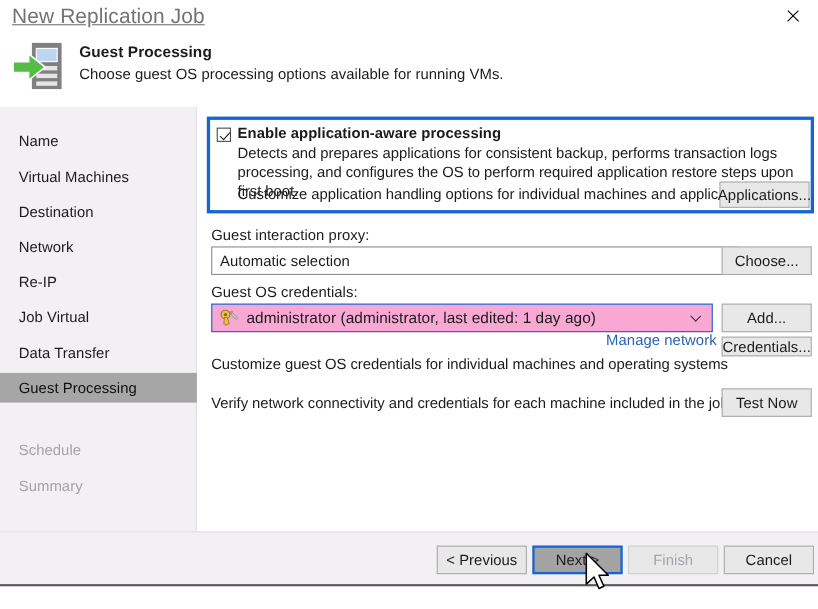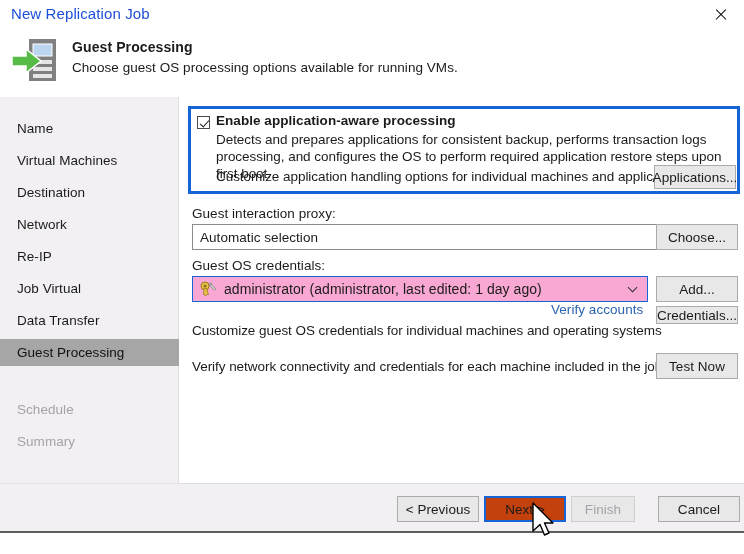--- a/index.html
+++ b/index.html
@@ -24,24 +24,25 @@
   
   .titlebar {
     position: absolute;
     left: 0; top: 0;
     width: 744px; height: 30px;
     background: #ffffff;
   }
   .titlebar-text {
     position: absolute;
     left: 11px; top: 5px;
-    font-size: 15px;
-    color: #1d4ed8;
+    font-size: 19px;
+    color: #737373;
     letter-spacing: .1px;
     white-space: nowrap;
+    text-decoration: underline;
   }
   .close-btn {
     position: absolute;
     right: 0; top: 0;
     width: 46px; height: 30px;
     display: flex;
     align-items: center;
     justify-content: center;
     cursor: default;
   }
@@ -187,21 +188,21 @@
     display: flex;
     align-items: center;
     justify-content: center;
     cursor: default;
     letter-spacing: .05px;
     padding: 0;
   }
   .btn.disabled { color: #a6a2a9; background: #e8e8e8; border-color: #cfcfcf; }
   .btn.focus {
     border: 2px solid #1565d8;
-    background: #c2410c;
+    background: #a3a3a3;
   }
 
   .applications-btn { left: 654px; top: 165px; width: 82px; height: 24px; }
 
   
   .field-label {
     position: absolute;
     font-size: 13.5px;
     color: #1b1b1b;
     letter-spacing: .05px;
@@ -280,21 +281,21 @@
     border-top: 1px solid #e2dfe4;
     border-bottom: 2px solid #5c5c5c;
   }
   .footer-btn {
     position: absolute;
     top: 496px;
     height: 26px;
   }
   .btn-previous { left: 397px; width: 82px; }
   .btn-next     { left: 484px; width: 82px; }
-  .btn-finish   { left: 571px; width: 64px; }
+  .btn-finish   { left: 571px; width: 82px; }
   .btn-cancel   { left: 658px; width: 82px; }
 
   
   .cursor {
     position: absolute;
     left: 531px; top: 502px;
     width: 26px; height: 40px;
     pointer-events: none;
   }
 </style>
@@ -382,21 +383,21 @@
         <circle cx="5" cy="5" r="1.5" fill="#8a6d14"></circle>
         <path d="M6.5 7.5 L8.5 13.5 L6.5 13.5 L5.5 15 L4.5 13.5 L3.5 13.5 L4 7.5 Z" fill="#e8c24a" stroke="#9b7a18" stroke-width=".8"></path>
         <path d="M11 3 L16 8 L14.5 9.5 L9.5 4.5 Z" fill="#c9c9c9" stroke="#8a8a8a" stroke-width=".8"></path>
         <path d="M9.2 2.2 L11.6 2.0 L10.2 4.6 Z" fill="#a8a8a8" stroke="#8a8a8a" stroke-width=".6"></path>
       </svg>
     </span>
     <span>administrator (administrator, last edited: 1 day ago)</span>
     <span class="combo-caret"></span>
   </div>
   <div class="btn" style="left:656px; top:276px; width:82px; height:26px;">Add...</div>
-  <div class="link" style="left:551px; top:302px;">Verify accounts</div>
+  <div class="link" style="left:551px; top:302px;">Manage network</div>
 
   <div class="row-text" style="left:192px; top:323px;">Customize guest OS credentials for individual machines and operating systems</div>
   <div class="btn" style="left:656px; top:306px; width:82px; height:18px;">Credentials...</div>
 
   <div class="row-text" style="left:192px; top:359px;">Verify network connectivity and credentials for each machine included in the job</div>
   <div class="btn" style="left:656px; top:353px; width:82px; height:26px;">Test Now</div>
 
   <div class="footer"></div>
   <div class="btn footer-btn btn-previous">&lt; Previous</div>
   <div class="btn footer-btn btn-next focus">Next &gt;</div>

